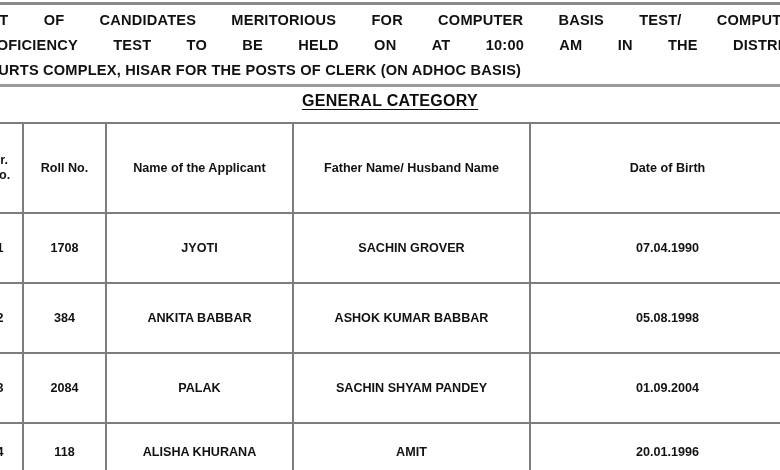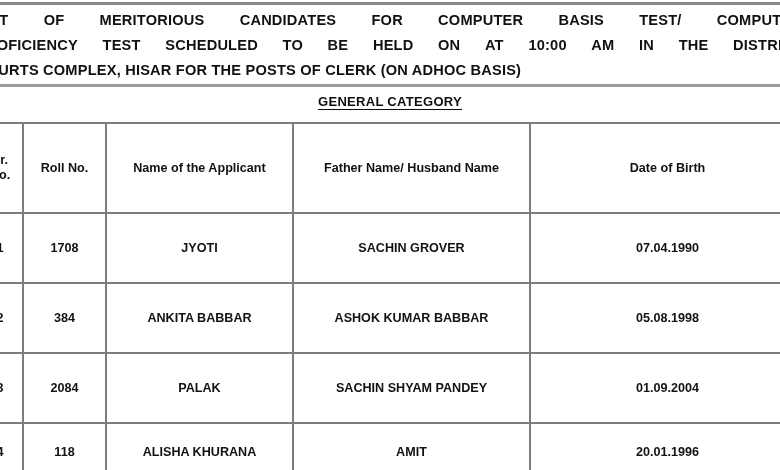--- a/index.html
+++ b/index.html
@@ -71,21 +71,21 @@
 
   
   .category {
     position: absolute;
     left: 0;
     top: 92px;
     width: 828px;
     text-align: center;
   }
   .category-text {
-    font-size: 13px;
+    font-size: 16px;
     font-weight: bold;
     text-decoration: underline;
     text-underline-offset: 3px;
     letter-spacing: 0.3px;
   }
 
   
   .tbl-wrap {
     position: absolute;
     left: 0;
@@ -136,32 +136,31 @@
 <body>
 
 <div class="doc">
 
   <div class="top-rule"></div>
 
   <div class="heading-block">
     <div class="heading-line justified">
       <span>LIST</span>
       <span>OF</span>
+      <span>CANDIDATES</span>
       <span>MERITORIOUS</span>
-      <span>CANDIDATES</span>
       <span>FOR</span>
       <span>COMPUTER</span>
       <span>BASIS</span>
       <span>TEST/</span>
       <span>COMPUTER</span>
     </div>
     <div class="heading-line justified">
       <span>PROFICIENCY</span>
       <span>TEST</span>
-      <span>SCHEDULED</span>
       <span>TO</span>
       <span>BE</span>
       <span>HELD</span>
       <span>ON</span>
       <span>AT</span>
       <span>10:00</span>
       <span>AM</span>
       <span>IN</span>
       <span>THE</span>
       <span>DISTRICT</span>

